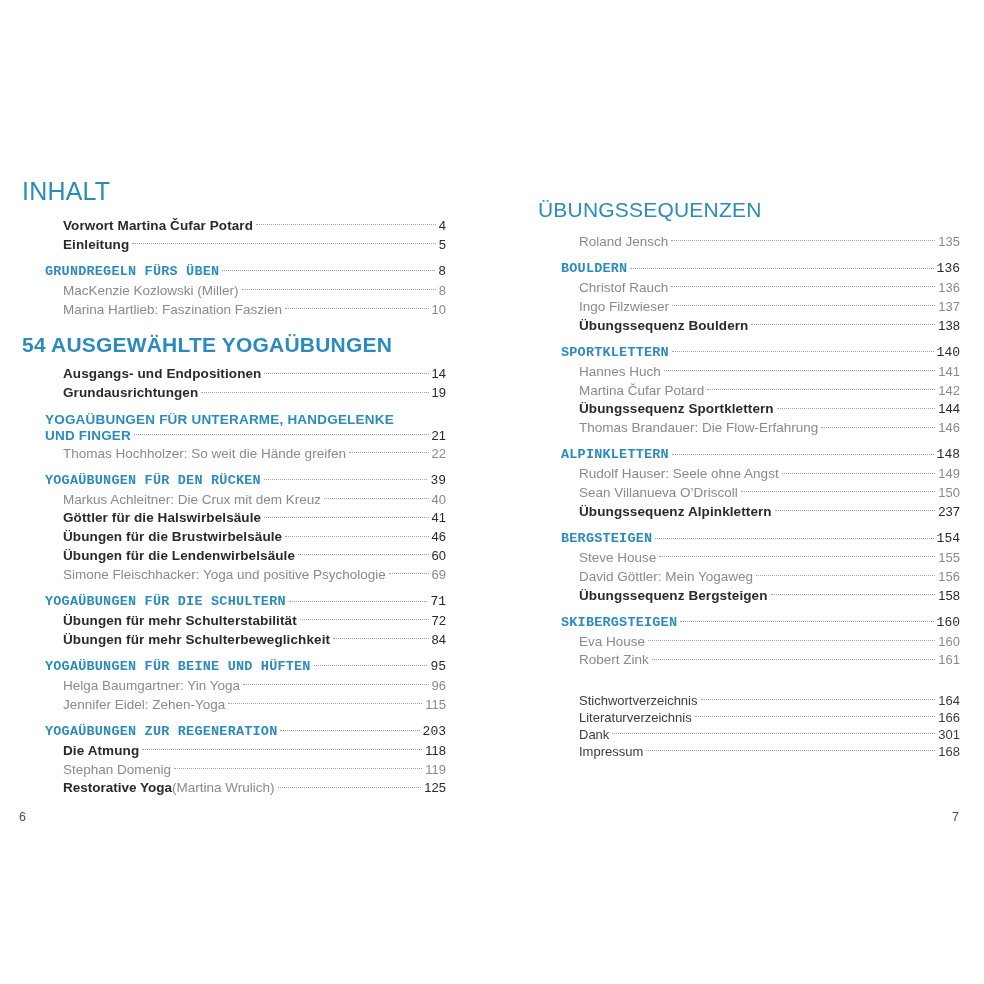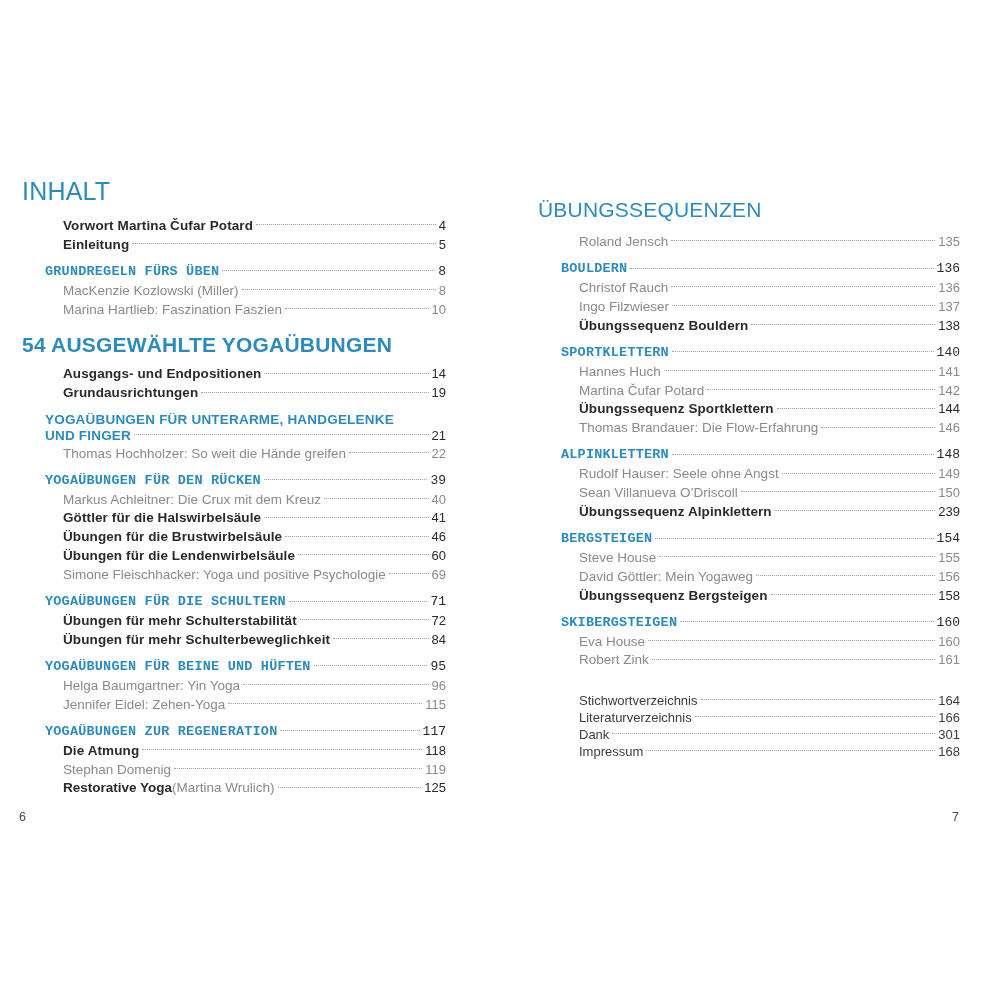--- a/index.html
+++ b/index.html
@@ -174,21 +174,21 @@
           <span class="pagenum">96</span>
         </div>
         <div class="row row--gray">
           <span class="label">Jennifer Eidel: Zehen-Yoga</span>
           <span class="leader"></span>
           <span class="pagenum">115</span>
         </div>
         <div class="row row--section">
           <span class="label">YOGAÜBUNGEN ZUR REGENERATION</span>
           <span class="leader"></span>
-          <span class="pagenum">117</span>
+          <span class="pagenum">203</span>
         </div>
         <div class="row row--bold">
           <span class="label">Die Atmung</span>
           <span class="leader"></span>
           <span class="pagenum">118</span>
         </div>
         <div class="row row--gray">
           <span class="label">Stephan Domenig</span>
           <span class="leader"></span>
           <span class="pagenum">119</span>
@@ -266,21 +266,21 @@
           <span class="pagenum">149</span>
         </div>
         <div class="row row--gray">
           <span class="label">Sean Villanueva O’Driscoll</span>
           <span class="leader"></span>
           <span class="pagenum">150</span>
         </div>
         <div class="row row--bold">
           <span class="label">Übungssequenz Alpinklettern</span>
           <span class="leader"></span>
-          <span class="pagenum">239</span>
+          <span class="pagenum">237</span>
         </div>
         <div class="row row--section">
           <span class="label">BERGSTEIGEN</span>
           <span class="leader"></span>
           <span class="pagenum">154</span>
         </div>
         <div class="row row--gray">
           <span class="label">Steve House</span>
           <span class="leader"></span>
           <span class="pagenum">155</span>

